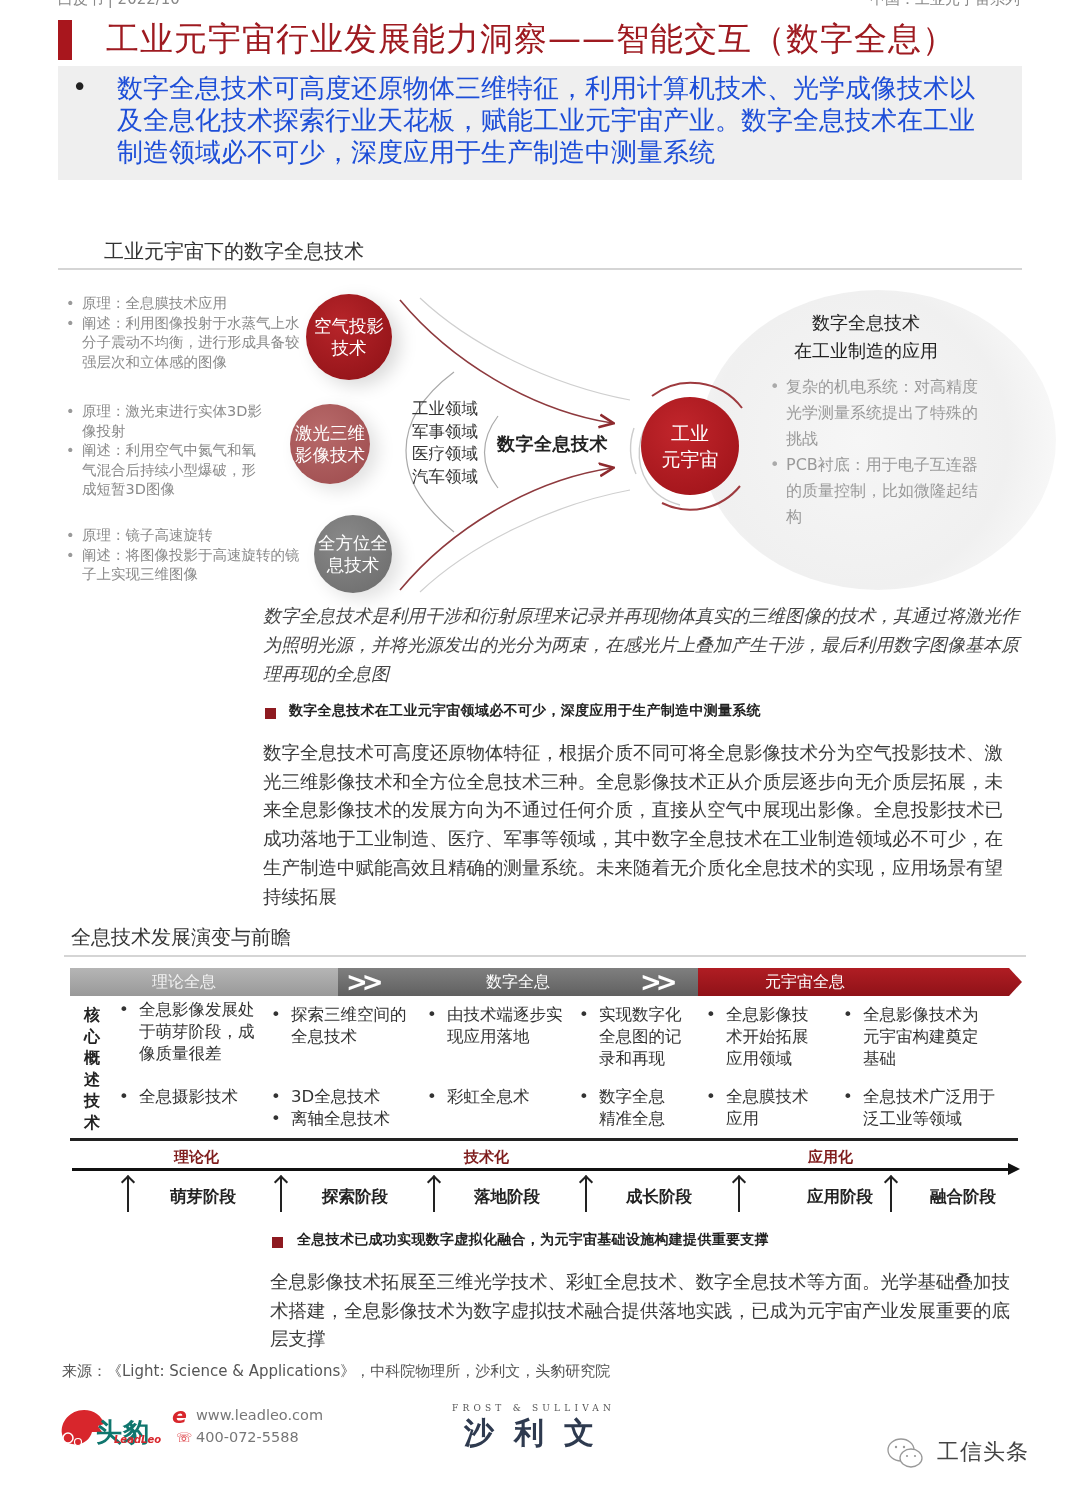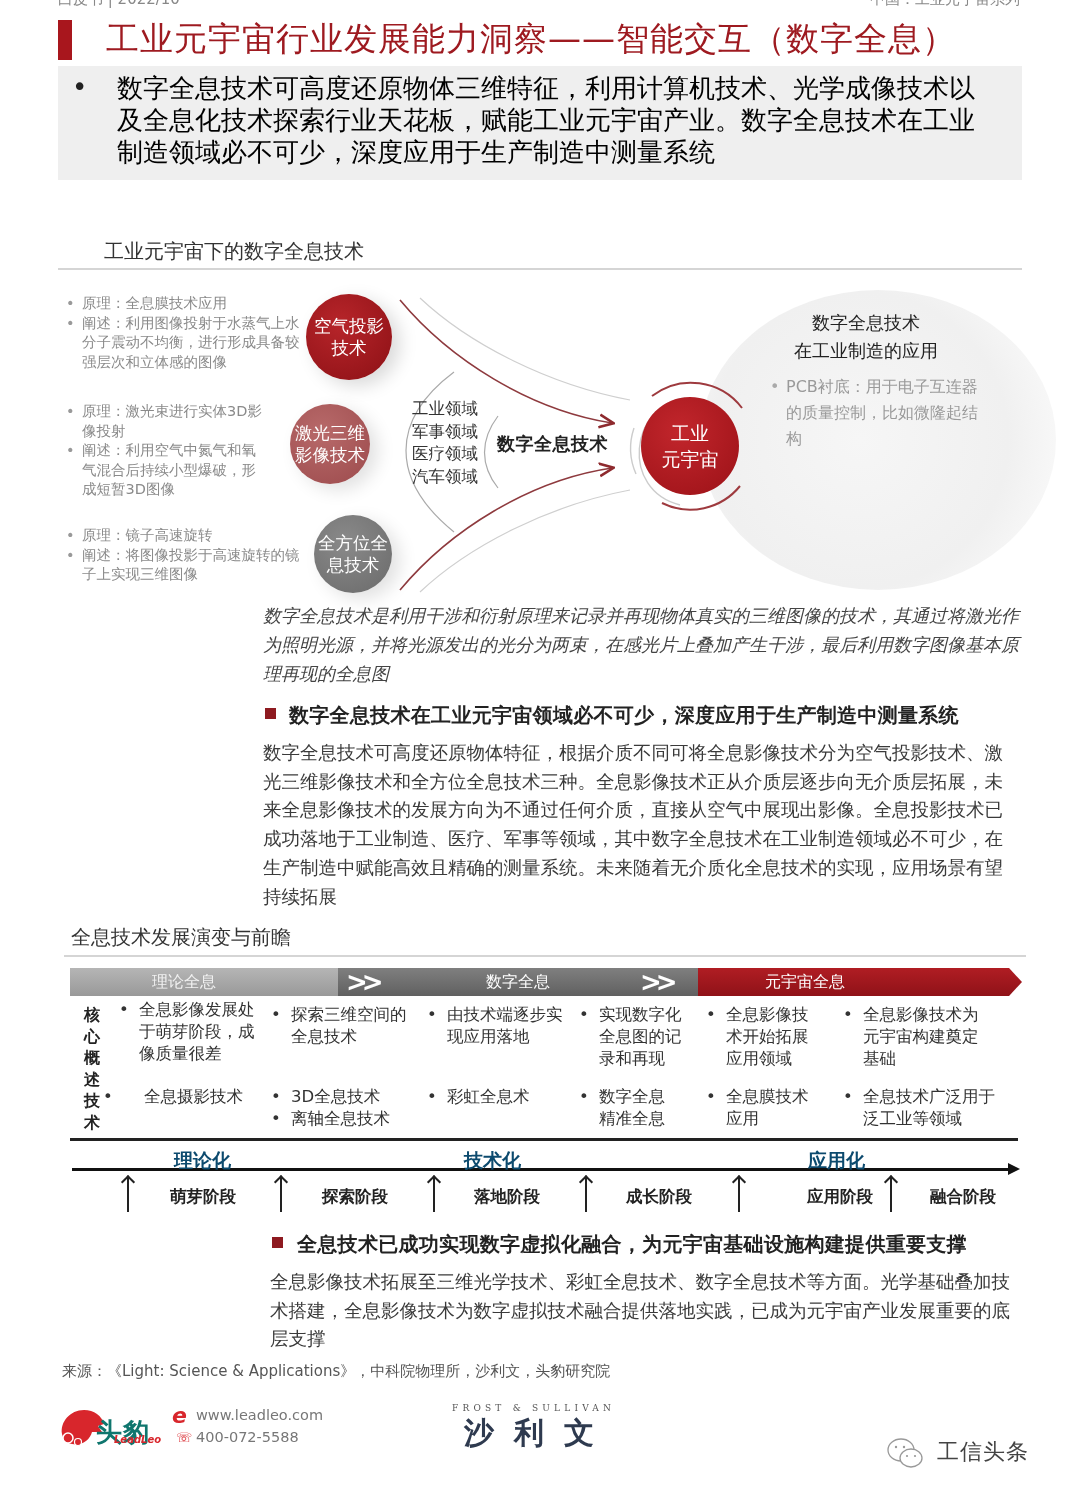--- a/index.html
+++ b/index.html
@@ -12,21 +12,21 @@
   .top-left-meta { left: 58px; top: -10px; font-size: 15px; color: #888; }
   .top-right-meta { right: 60px; top: -10px; font-size: 15px; color: #888; }
 
   
   .title-bar { left: 58px; top: 20px; width: 14px; height: 40px; background: #a8161d; }
   .title { left: 106px; top: 17px; font-size: 33px; color: #9e1a20; font-weight: normal; letter-spacing: 1px; white-space: nowrap; }
 
   
   .summary-box { left: 58px; top: 66px; width: 964px; height: 114px; background: #efefef; }
   .summary-bullet { left: 72px; top: 72px; font-size: 26px; color: #222; }
-  .summary-text { left: 117px; top: 72px; width: 880px; font-size: 26px; line-height: 32px; color: #000000; }
+  .summary-text { left: 117px; top: 72px; width: 880px; font-size: 26px; line-height: 32px; color: #1d4ed8; }
 
   
   .section-title { font-size: 20px; color: #333; }
   .section-line { height: 2px; background: #d5d5d5; }
 
   
   .tech-desc { font-size: 14.5px; line-height: 19.5px; color: #8a8a8a; }
   .tech-desc .li { position: relative; padding-left: 16px; }
   .tech-desc .li::before { content: "•"; position: absolute; left: 0; top: 0; color: #999; }
 
@@ -41,40 +41,40 @@
   .app-list { left: 770px; top: 374px; width: 222px; font-size: 16px; line-height: 26px; color: #9a9a9a; }
   .app-list .li { position: relative; padding-left: 16px; }
   .app-list .li::before { content: "•"; position: absolute; left: 0; color: #aaa; }
 
   .domains { left: 412px; top: 398px; font-size: 16.5px; line-height: 22.5px; color: #333; }
   .core-tech { left: 497px; top: 432px; font-size: 18px; font-weight: bold; color: #222; letter-spacing: 0.5px; }
 
   .italic-text { left: 263px; top: 601px; width: 760px; font-size: 18px; line-height: 29px; color: #444; font-style: italic; }
 
   .sq-bullet { width: 11px; height: 11px; background: #8e1a20; }
-  .bold-head { font-size: 20px; font-weight: bold; color: #222; letter-spacing: 0.3px; }
+  .bold-head { font-size: 14px; font-weight: bold; color: #222; letter-spacing: 0.3px; }
   .body-para { font-size: 18.5px; line-height: 28.7px; color: #3a3a3a; }
 
   
   .phase-bar { height: 28px; display: flex; align-items: center; justify-content: center; color: #fff; font-size: 16px; }
   .ph1 { left: 70px; top: 968px; width: 268px; background: linear-gradient(#b5b5b5, #999); color: #f2f2f2; clip-path: polygon(0 0, 100% 0, calc(100% - 0px) 100%, 0 100%); }
   .ph2 { left: 338px; top: 968px; width: 360px; background: linear-gradient(#7f7f7f, #606060); }
   .ph3 { left: 698px; top: 968px; width: 324px; background: linear-gradient(#b01d23, #8f1218); clip-path: polygon(0 0, 96% 0, 100% 50%, 96% 100%, 0 100%); }
   .chev { font-size: 26px; color: #fff; font-weight: bold; letter-spacing: -6px; line-height: 28px; }
 
   .core-label { left: 82px; top: 1004px; width: 20px; font-size: 16px; font-weight: bold; line-height: 21.5px; color: #222; text-align: center; }
   .cell { font-size: 16.5px; line-height: 22px; color: #333; }
   .cell .li { position: relative; padding-left: 22px; }
   .cell .li::before { content: "•"; position: absolute; left: 2px; color: #333; }
 
   .table-bottom { left: 70px; top: 1138px; width: 948px; height: 3px; background: #222; }
 
   .timeline-line { left: 72px; top: 1168px; width: 940px; height: 3px; background: #111; }
   .timeline-arrowhead { left: 1008px; top: 1163px; width: 0; height: 0; border-left: 12px solid #111; border-top: 6.5px solid transparent; border-bottom: 6.5px solid transparent; }
-  .tl-era { font-size: 19px; font-weight: bold; color: #0c4a6e; top: 1148px; }
+  .tl-era { font-size: 15px; font-weight: bold; color: #7f1d1d; top: 1148px; }
   .tl-tick { width: 2px; height: 36px; background: #222; top: 1176px; }
   .tl-tick::before { content: ""; position: absolute; left: -5px; top: 0; width: 8px; height: 8px; border-left: 2px solid #222; border-top: 2px solid #222; transform: rotate(45deg); transform-origin: 0 0; left: 1px; top: -1px; }
   .tl-stage { font-size: 16.5px; font-weight: bold; color: #222; top: 1186px; }
 
   .source { left: 62px; top: 1362px; font-size: 15px; color: #555; }
 
   
   .leadleo-mark { left: 56px; top: 1404px; width: 52px; height: 44px; }
   .leadleo-cn { left: 96px; top: 1403px; font-size: 26px; font-weight: bold; color: #0f766e; letter-spacing: 1px; margin-top: 12px; }
   .leadleo-en { left: 114px; top: 1434px; font-size: 10px; font-weight: bold; font-style: italic; color: #d8262c; }
@@ -176,20 +176,21 @@
       <div>工业</div>
       <div>元宇宙</div>
     </div>
 </div>
 
 <div class="abs app-title">
   <div>数字全息技术</div>
   <div>在工业制造的应用</div>
 </div>
 <div class="abs app-list">
+  <div class="li">复杂的机电系统：对高精度光学测量系统提出了特殊的挑战</div>
   <div class="li">PCB衬底：用于电子互连器的质量控制，比如微隆起结构</div>
 </div>
 
 <p class="abs italic-text">数字全息技术是利用干涉和衍射原理来记录并再现物体真实的三维图像的技术，其通过将激光作为照明光源，并将光源发出的光分为两束，在感光片上叠加产生干涉，最后利用数字图像基本原理再现的全息图</p>
 
 <div class="abs sq-bullet" style="left:265px; top:708px;"></div>
 <div class="abs bold-head" style="left:289px; top:702px;">数字全息技术在工业元宇宙领域必不可少，深度应用于生产制造中测量系统</div>
 <p class="abs body-para" style="left:263px; top:739px; width:748px;">数字全息技术可高度还原物体特征，根据介质不同可将全息影像技术分为空气投影技术、激光三维影像技术和全方位全息技术三种。全息影像技术正从介质层逐步向无介质层拓展，未来全息影像技术的发展方向为不通过任何介质，直接从空气中展现出影像。全息投影技术已成功落地于工业制造、医疗、军事等领域，其中数字全息技术在工业制造领域必不可少，在生产制造中赋能高效且精确的测量系统。未来随着无介质化全息技术的实现，应用场景有望持续拓展</p>
 
 <div class="abs section-title" style="left:71px; top:924px;">全息技术发展演变与前瞻</div>
@@ -228,21 +229,21 @@
 <div class="abs cell" style="left:577px; top:1004px; width:118px;">
     <div class="li">实现数字化全息图的记录和再现</div>
   </div>
 <div class="abs cell" style="left:704px; top:1004px; width:118px;">
     <div class="li">全息影像技术开始拓展应用领域</div>
   </div>
 <div class="abs cell" style="left:841px; top:1004px; width:150px;">
     <div class="li">全息影像技术为元宇宙构建奠定基础</div>
   </div>
 
-<div class="abs cell" style="left:101px; top:1086px; width:142px;text-align:right;">
+<div class="abs cell" style="left:117px; top:1086px; width:142px;">
     <div class="li">全息摄影技术</div>
   </div>
 <div class="abs cell" style="left:269px; top:1086px; width:150px;">
   <div class="li">3D全息技术</div>
   <div class="li">离轴全息技术</div>
 </div>
 <div class="abs cell" style="left:425px; top:1086px; width:142px;">
     <div class="li">彩虹全息术</div>
   </div>
 <div class="abs cell" style="left:577px; top:1086px; width:100px;">

